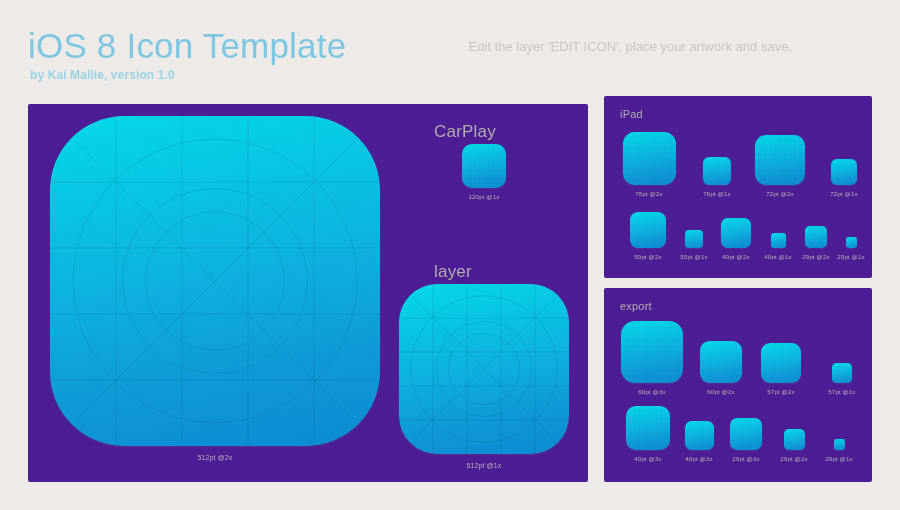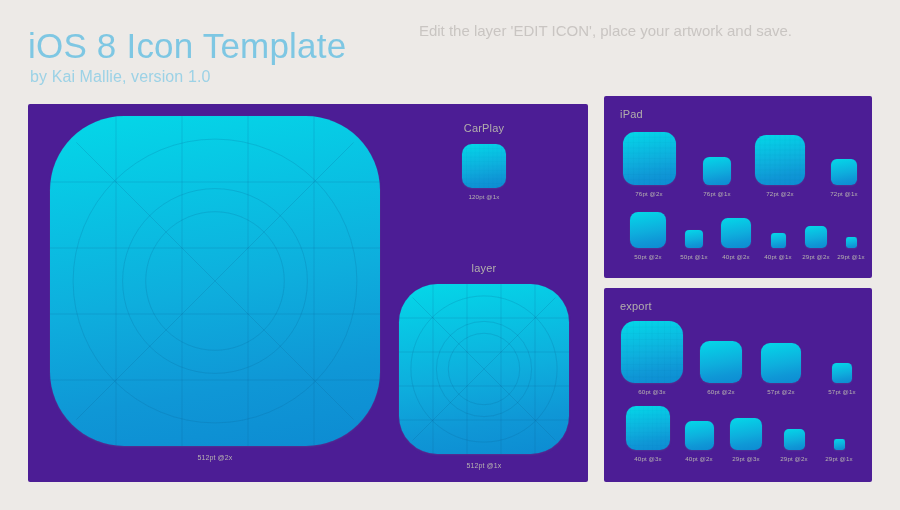--- a/index.html
+++ b/index.html
@@ -30,32 +30,32 @@
     font-size: 35px;
     font-weight: 300;
     letter-spacing: 0.2px;
     color: #7ec7e3;
     white-space: nowrap;
   }
 
   #subtitle {
     position: absolute;
     left: 30px; top: 68px;
-    font-size: 16px;
-    font-weight: 400;
+    font-size: 12px;
+    font-weight: 700;
     color: #9cd2e6;
     letter-spacing: 0.1px;
     white-space: nowrap;
   }
 
   #instructions {
     position: absolute;
-    right: 28px; top: 24px;
+    right: 28px; top: 40px;
     text-align: center;
-    font-size: 15px;
+    font-size: 13px;
     line-height: 14px;
     color: #c9c5c2;
     white-space: nowrap;
   }
 
   
   .panel {
     position: absolute;
     background: #4c1d95;
     border-radius: 2px;
@@ -90,25 +90,24 @@
     text-align: center;
   }
 
   .icon-label.lg {
     font-size: 7px;
     margin-top: 8px;
   }
 
   .group-caption {
     position: absolute;
-    font-size: 11px;
+    font-size: 17px;
     color: #b3afac;
     letter-spacing: 0.2px;
     white-space: nowrap;
-    text-align: center;
   }
 
   
   .icon {
     position: relative;
     background: linear-gradient(170deg, #04d8e8 0%, #08c6e4 22%, #0eaedd 52%, #0f97d6 78%, #0d8bd2 100%);
     box-shadow: 0 1px 2px rgba(110,120,130,0.20),
                 0 0 0 0.5px rgba(130,150,165,0.07);
     overflow: hidden;
     flex: none;

